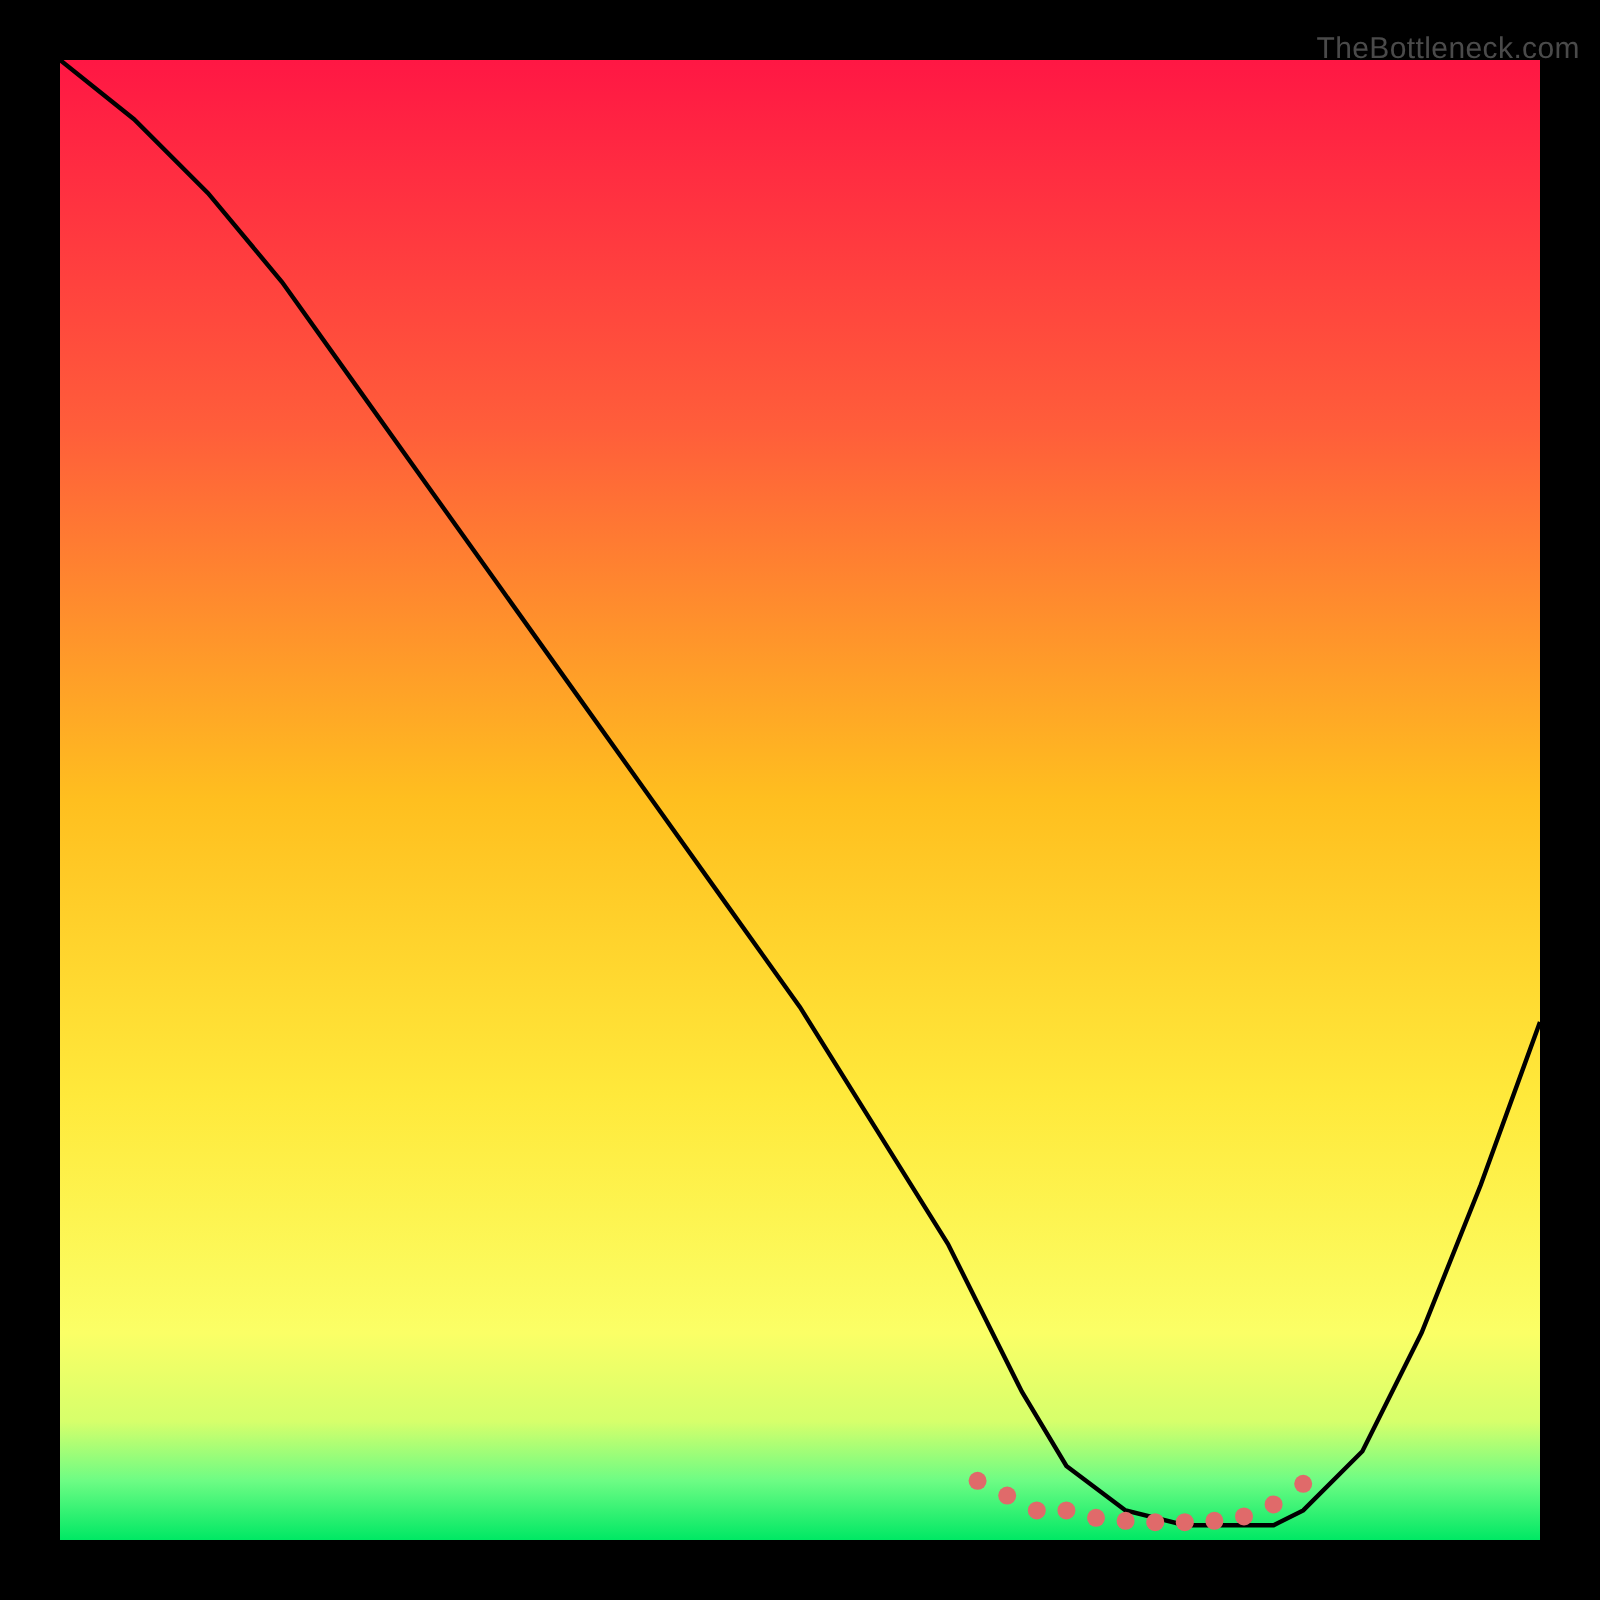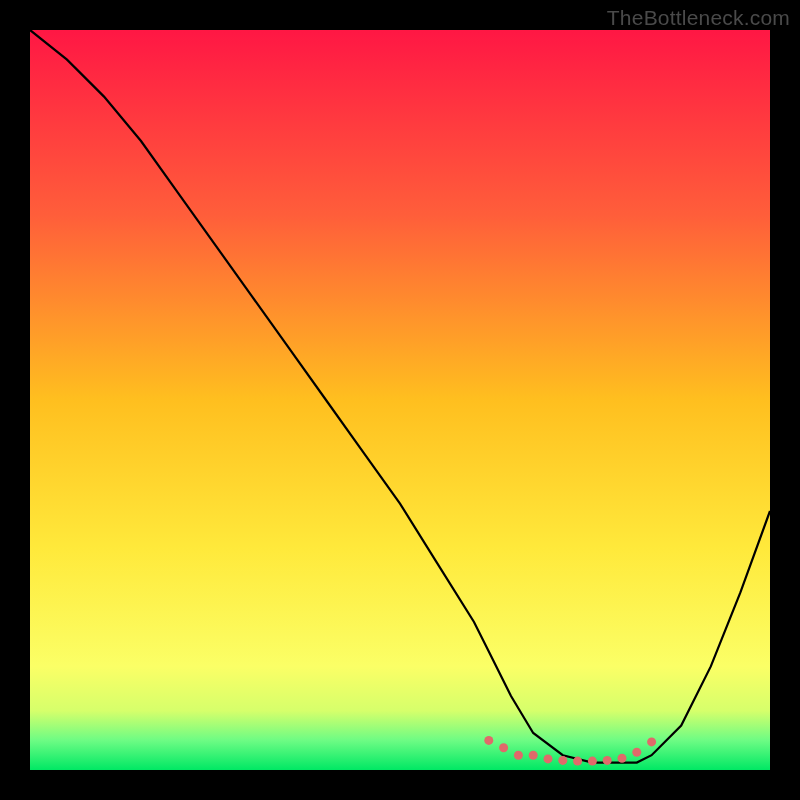--- a/index.html
+++ b/index.html
@@ -12,24 +12,24 @@
     font-family: Arial, Helvetica, sans-serif;
   }
   .frame {
     width: 800px;
     height: 800px;
     position: relative;
     background: #000;
   }
   .watermark {
     position: absolute;
-    top: 6px;
+    top: 16px;
     right: 10px;
     color: #4a4a4a;
-    font-size: 21px;
+    font-size: 15px;
     font-weight: 500;
     letter-spacing: 0.2px;
     z-index: 10;
   }
   .plot {
     position: absolute;
     top: 30px;
     left: 30px;
     width: 740px;
     height: 740px;

